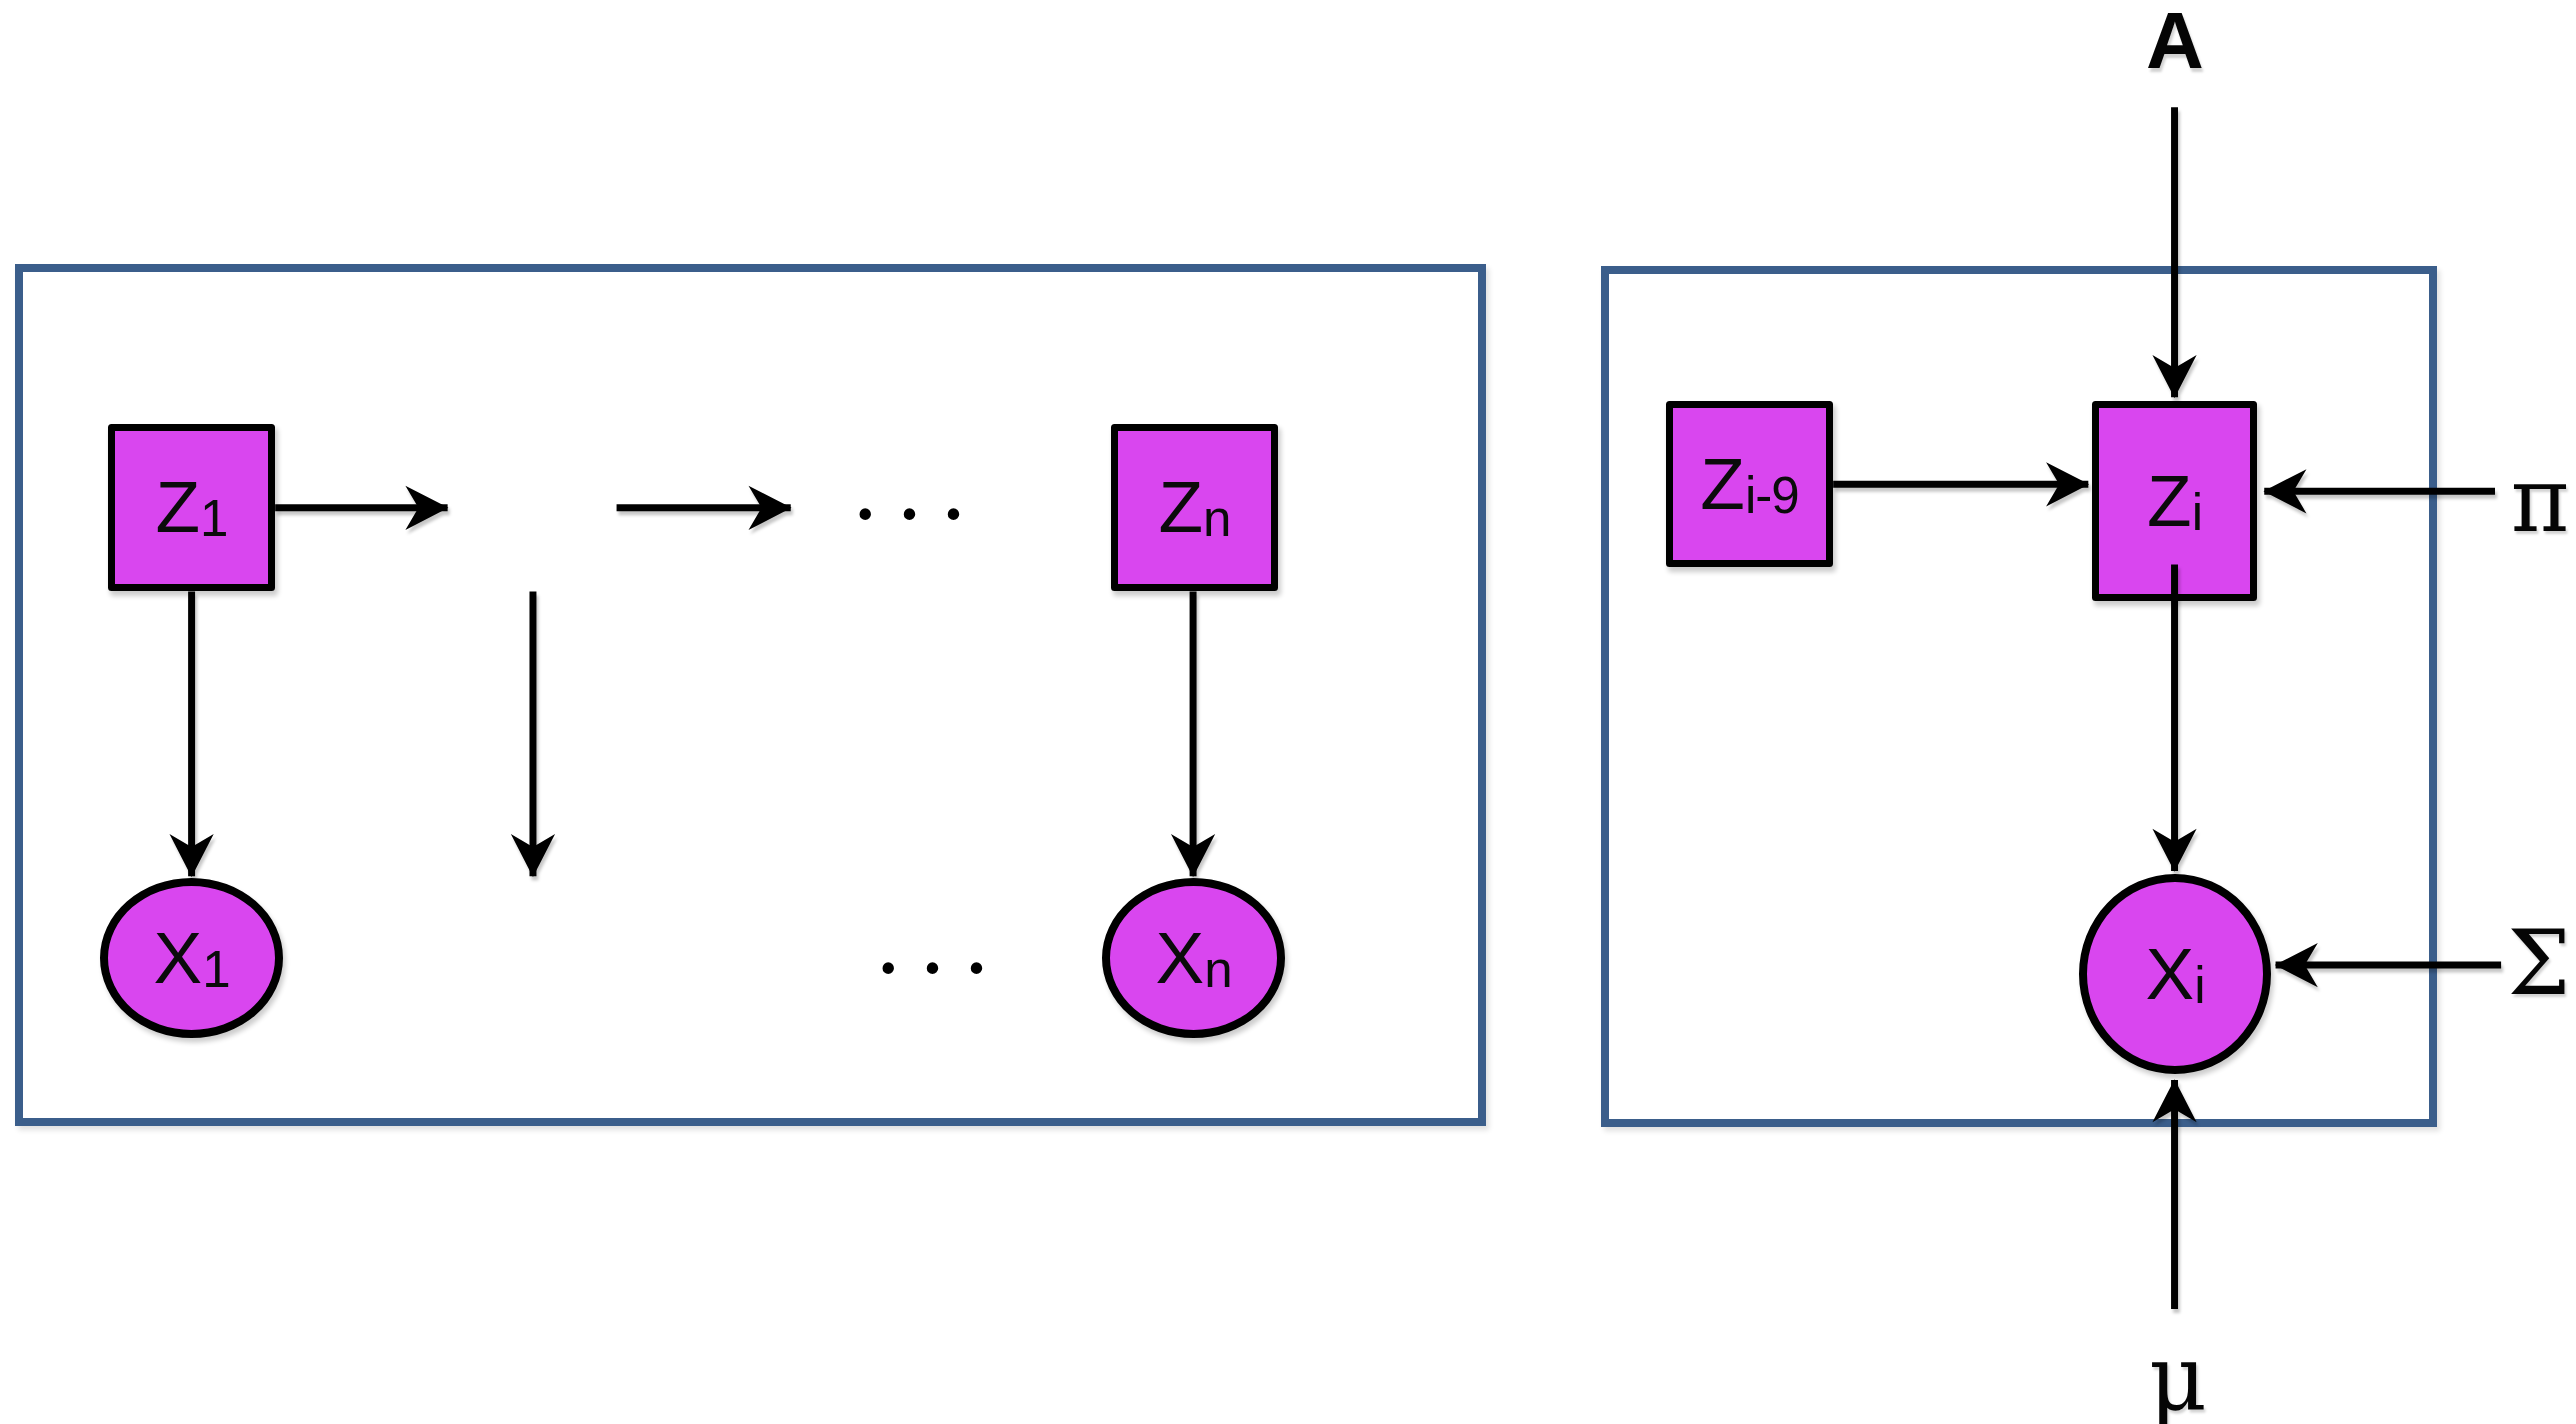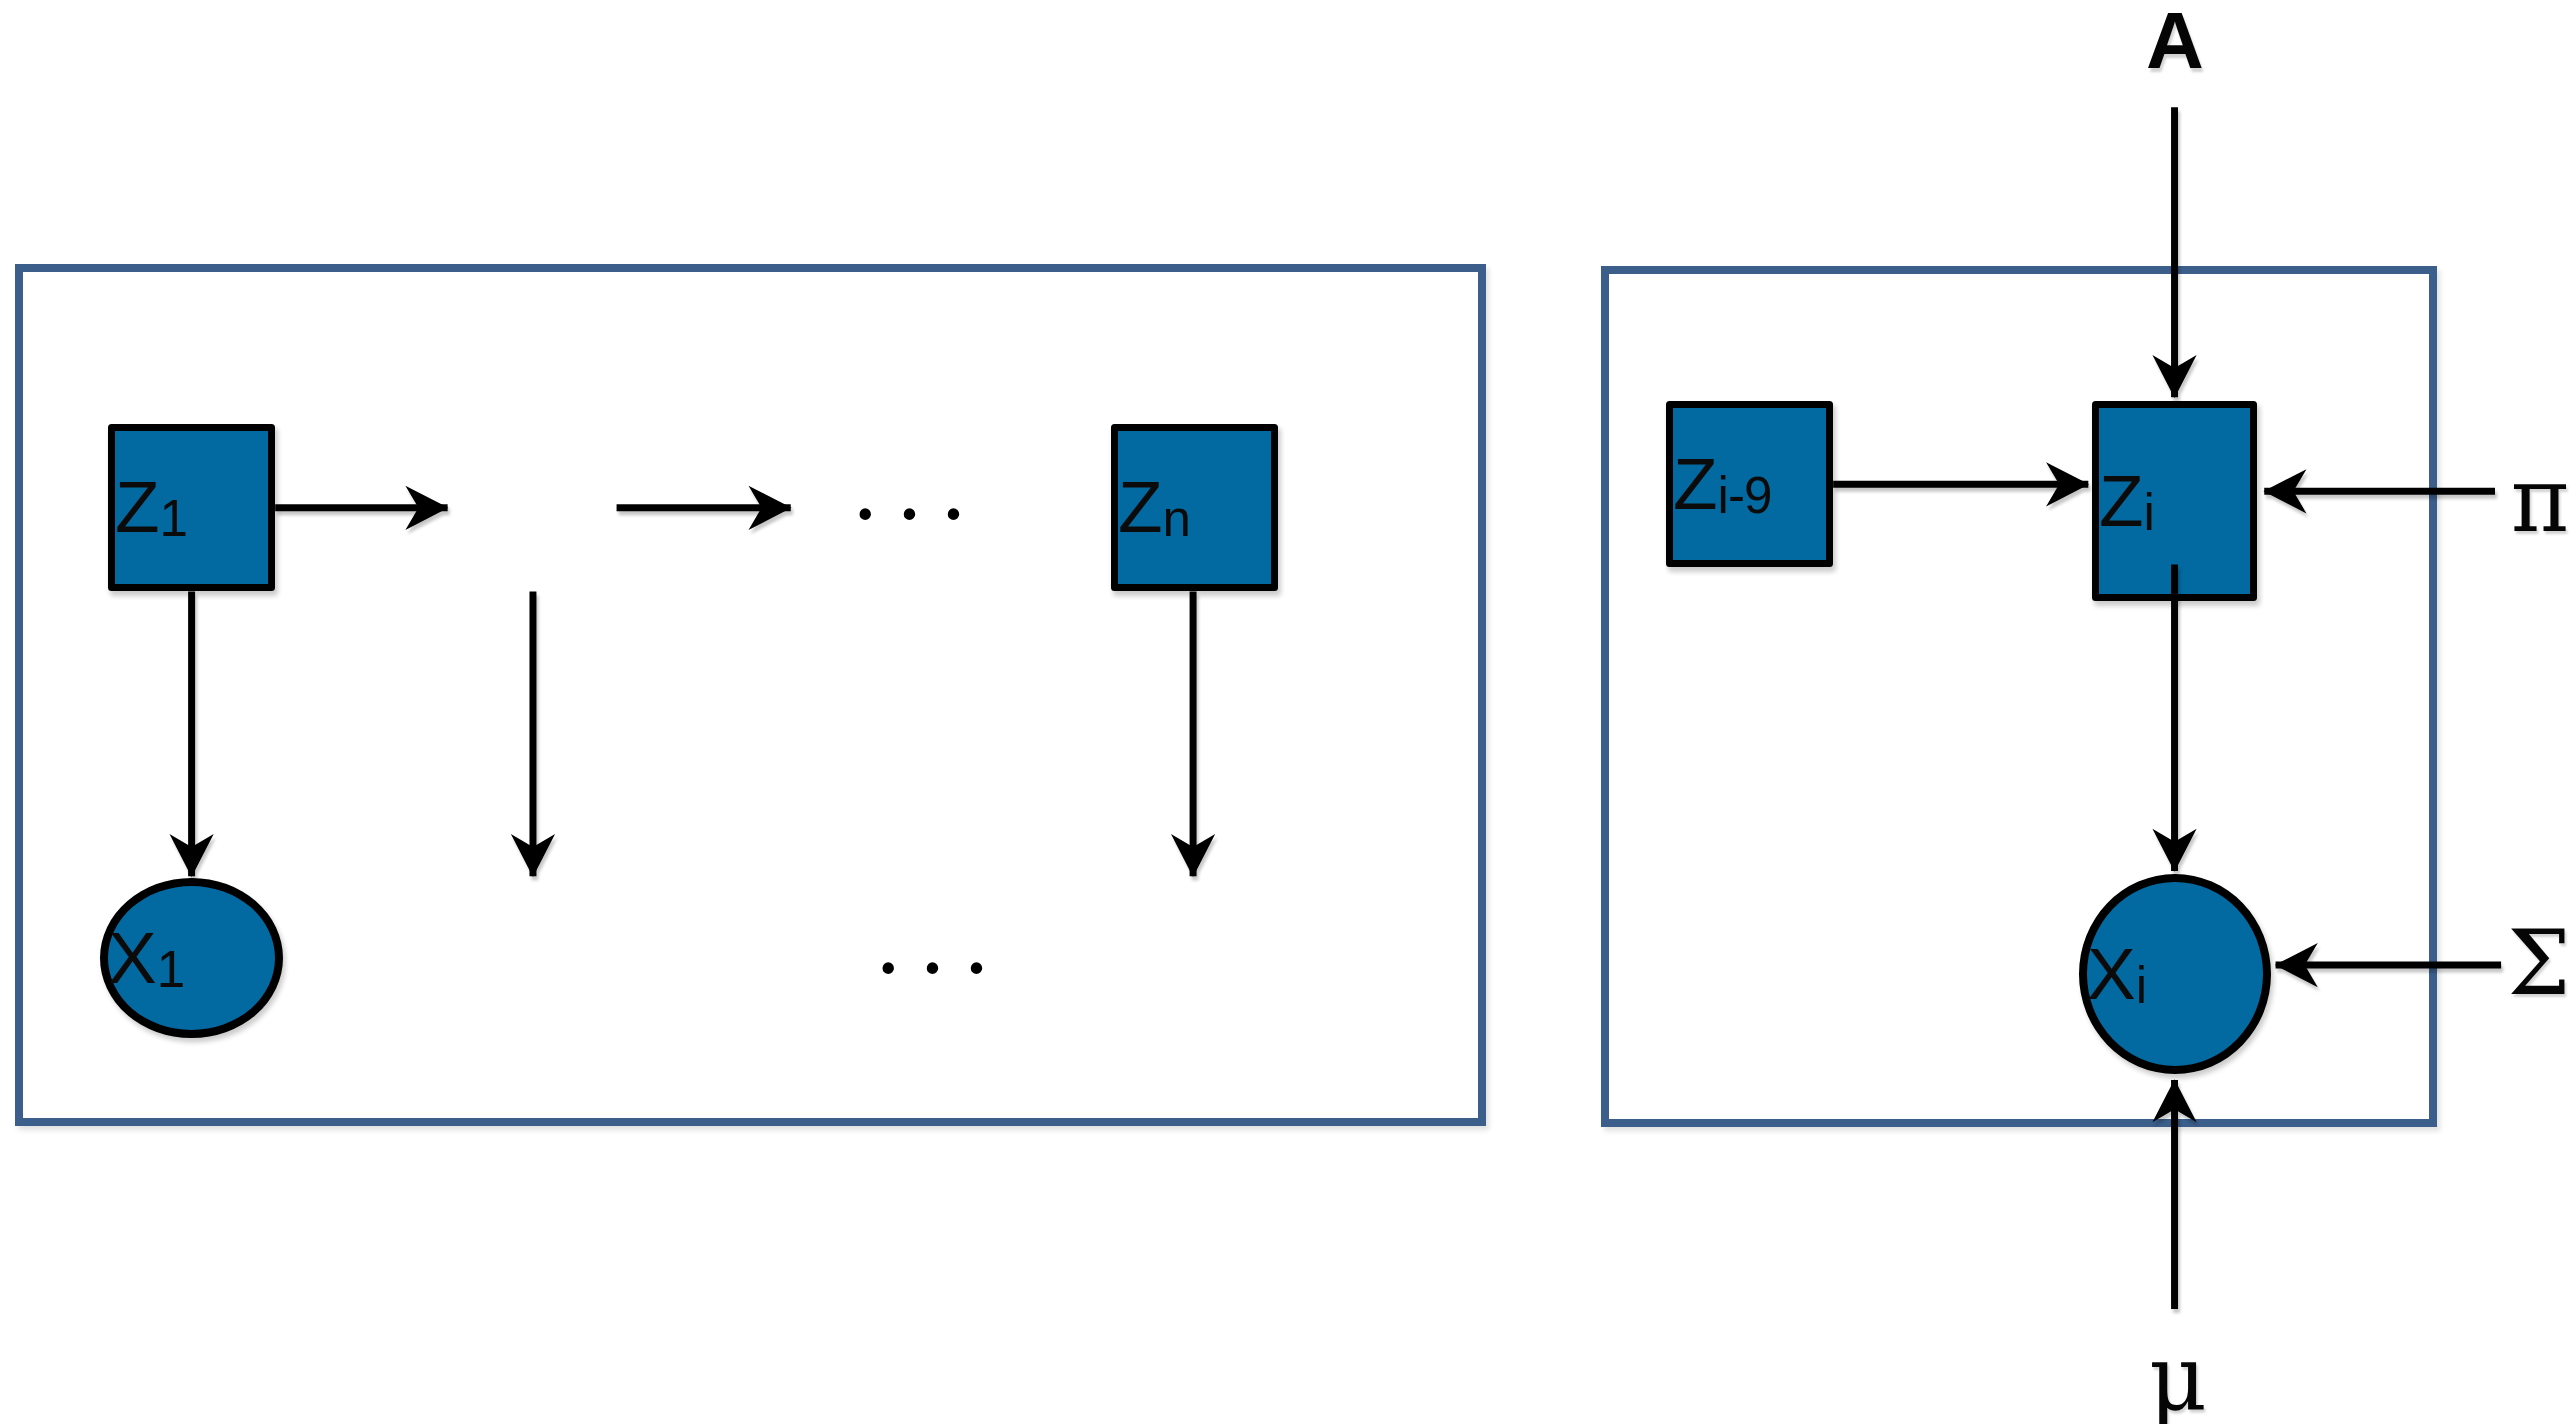--- a/index.html
+++ b/index.html
@@ -21,22 +21,22 @@
     box-shadow:2.6px 4.4px 5.2px rgba(0,0,0,0.12);
     background:transparent;
   }
   .panel.left{left:15px;top:264px;width:1455px;height:846px;}
   .panel.right{left:1601px;top:266px;width:820px;height:845px;}
 
   .node{
     position:absolute;
     box-sizing:border-box;
     border:7.8px solid var(--ink);
-    background:#0369a1;
-    display:flex;align-items:center;justify-content:flex-start;
+    background:#d946ef;
+    display:flex;align-items:center;justify-content:center;
     box-shadow:2.6px 4.4px 5.2px rgba(0,0,0,0.20);
   }
   .node.square{border-radius:3.5px;}
   .node.circle{border-radius:50%;border-width:8.7px;}
   .lbl{
     font-size:73px;color:#0b0b0b;line-height:1;
     white-space:nowrap;
   }
   .lbl .sub{font-size:0.70em;vertical-align:-0.08em;letter-spacing:-0.02em;}
 
@@ -72,20 +72,23 @@
   <div class="node square" style="left:108px;top:424px;width:167px;height:167px">
     <span class="lbl"><span>Z</span><span class="sub">1</span></span>
   </div>
   <div class="node square" style="left:1111px;top:424px;width:167px;height:167px">
     <span class="lbl"><span>Z</span><span class="sub">n</span></span>
   </div>
 
   <div class="node circle" style="left:100px;top:878px;width:183px;height:160px">
     <span class="lbl"><span>X</span><span class="sub">1</span></span>
   </div>
+  <div class="node circle" style="left:1102px;top:878px;width:183px;height:160px">
+    <span class="lbl"><span>X</span><span class="sub">n</span></span>
+  </div>
 
   <div class="dots" style="left:912px;top:514px">• • •</div>
   <div class="dots" style="left:935px;top:968px">• • •</div>
 
   <div class="node square" style="left:1666px;top:401px;width:167px;height:166px">
     <span class="lbl"><span>Z</span><span class="sub">i-9</span></span>
   </div>
   <div class="node square" style="left:2092px;top:401px;width:165px;height:200px">
     <span class="lbl"><span>Z</span><span class="sub">i</span></span>
   </div>

